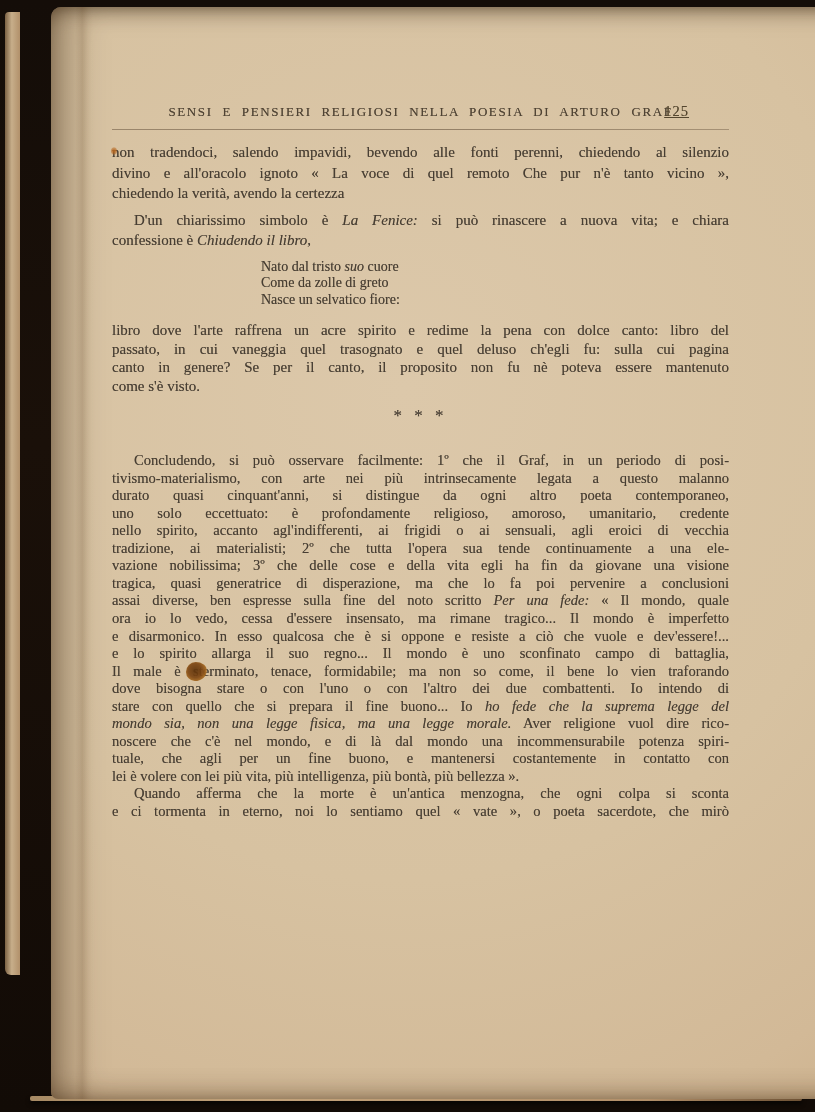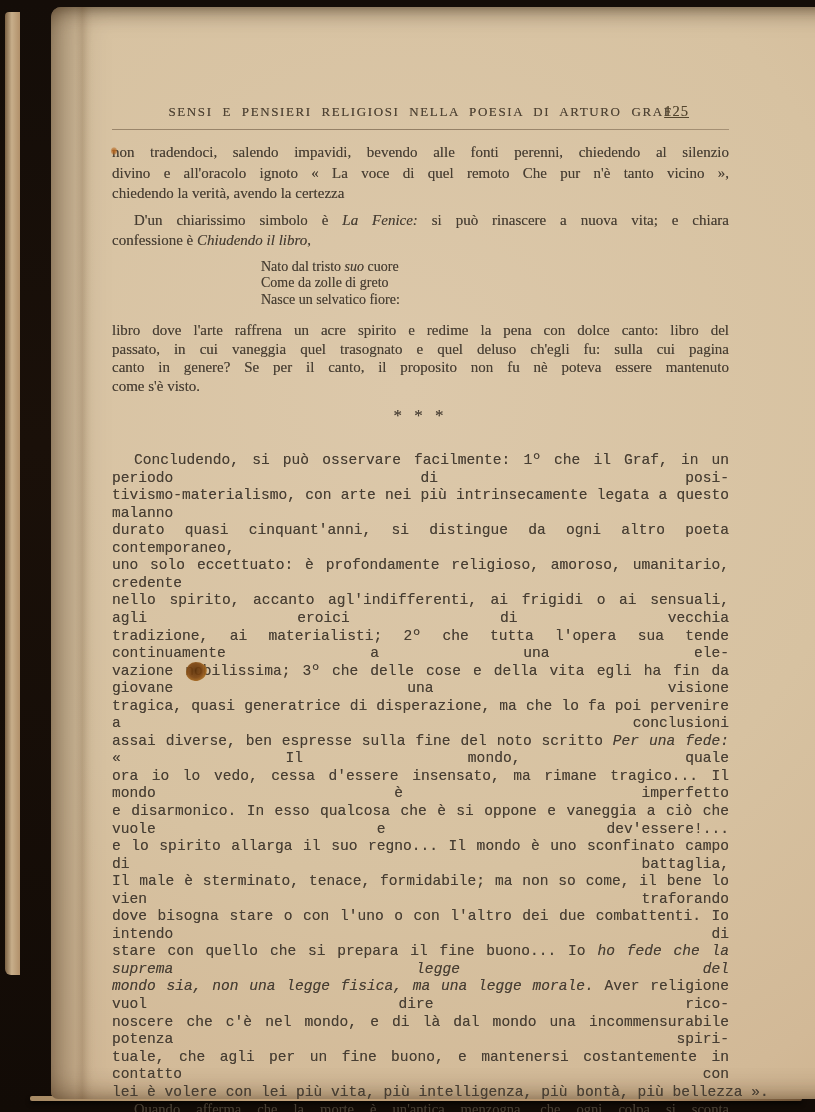--- a/index.html
+++ b/index.html
@@ -65,21 +65,21 @@
   .lh18 .line{line-height:17.55px;}
   .line{white-space:nowrap;}
   .jl{white-space:normal;text-align:justify;text-align-last:justify;}
   .ind{text-indent:22px;}
   .poem{margin:0;font-size:14px;}
   .poem .line{line-height:16.8px;}
   .poem1{margin:10px 0 0 158px;}
   .poem2{margin:8px 0 0 149px;}
   .pind{padding-left:16px;}
   .mt6{margin-top:6px;}
-  .mt12{margin-top:12px;} .mt26{margin-top:26px;font-family:Liberation Mono, monospace;}
+  .mt12{margin-top:12px;} .mt26{margin-top:26px;}
   .separator{
     margin-top:10px;height:20px;text-align:center;
     font-size:17px;letter-spacing:4px;color:#4a4036;
   }
   i{font-style:italic;}
   .stain{
     position:absolute;left:135px;top:655px;width:21px;height:19px;
     background:radial-gradient(circle at 45% 45%,#5e3209 0%,#7c4512 45%,#a4671f 68%,rgba(164,103,31,0) 80%);
     border-radius:46% 54% 58% 42%/52% 44% 56% 48%;
     opacity:.92;
@@ -137,21 +137,21 @@
       <div class="line jl ind">Concludendo, si può osservare facilmente: 1º che il Graf, in un periodo di posi-</div>
       <div class="line jl">tivismo-materialismo, con arte nei più intrinsecamente legata a questo malanno</div>
       <div class="line jl">durato quasi cinquant'anni, si distingue da ogni altro poeta contemporaneo,</div>
       <div class="line jl">uno solo eccettuato: è profondamente religioso, amoroso, umanitario, credente</div>
       <div class="line jl">nello spirito, accanto agl'indifferenti, ai frigidi o ai sensuali, agli eroici di vecchia</div>
       <div class="line jl">tradizione, ai materialisti; 2º che tutta l'opera sua tende continuamente a una ele-</div>
       <div class="line jl">vazione nobilissima; 3º che delle cose e della vita egli ha fin da giovane una visione</div>
       <div class="line jl">tragica, quasi generatrice di disperazione, ma che lo fa poi pervenire a conclusioni</div>
       <div class="line jl">assai diverse, ben espresse sulla fine del noto scritto <i>Per una fede:</i> « Il mondo, quale</div>
       <div class="line jl">ora io lo vedo, cessa d'essere insensato, ma rimane tragico... Il mondo è imperfetto</div>
-      <div class="line jl">e disarmonico. In esso qualcosa che è si oppone e vaneggia a ciò che vuole e dev'essere!...</div>
+      <div class="line jl">e disarmonico. In esso qualcosa che è si oppone e resiste a ciò che vuole e dev'essere!...</div>
       <div class="line jl">e lo spirito allarga il suo regno... Il mondo è uno sconfinato campo di battaglia,</div>
       <div class="line jl">Il male è sterminato, tenace, formidabile; ma non so come, il bene lo vien traforando</div>
       <div class="line jl">dove bisogna stare o con l'uno o con l'altro dei due combattenti. Io intendo di</div>
       <div class="line jl">stare con quello che si prepara il fine buono... Io <i>ho fede che la suprema legge del</i></div>
       <div class="line jl"><i>mondo sia, non una legge fisica, ma una legge morale.</i> Aver religione vuol dire rico-</div>
       <div class="line jl">noscere che c'è nel mondo, e di là dal mondo una incommensurabile potenza spiri-</div>
       <div class="line jl">tuale, che agli per un fine buono, e mantenersi costantemente in contatto con</div>
       <div class="line">lei è volere con lei più vita, più intelligenza, più bontà, più bellezza ».</div>
     </div>
 

